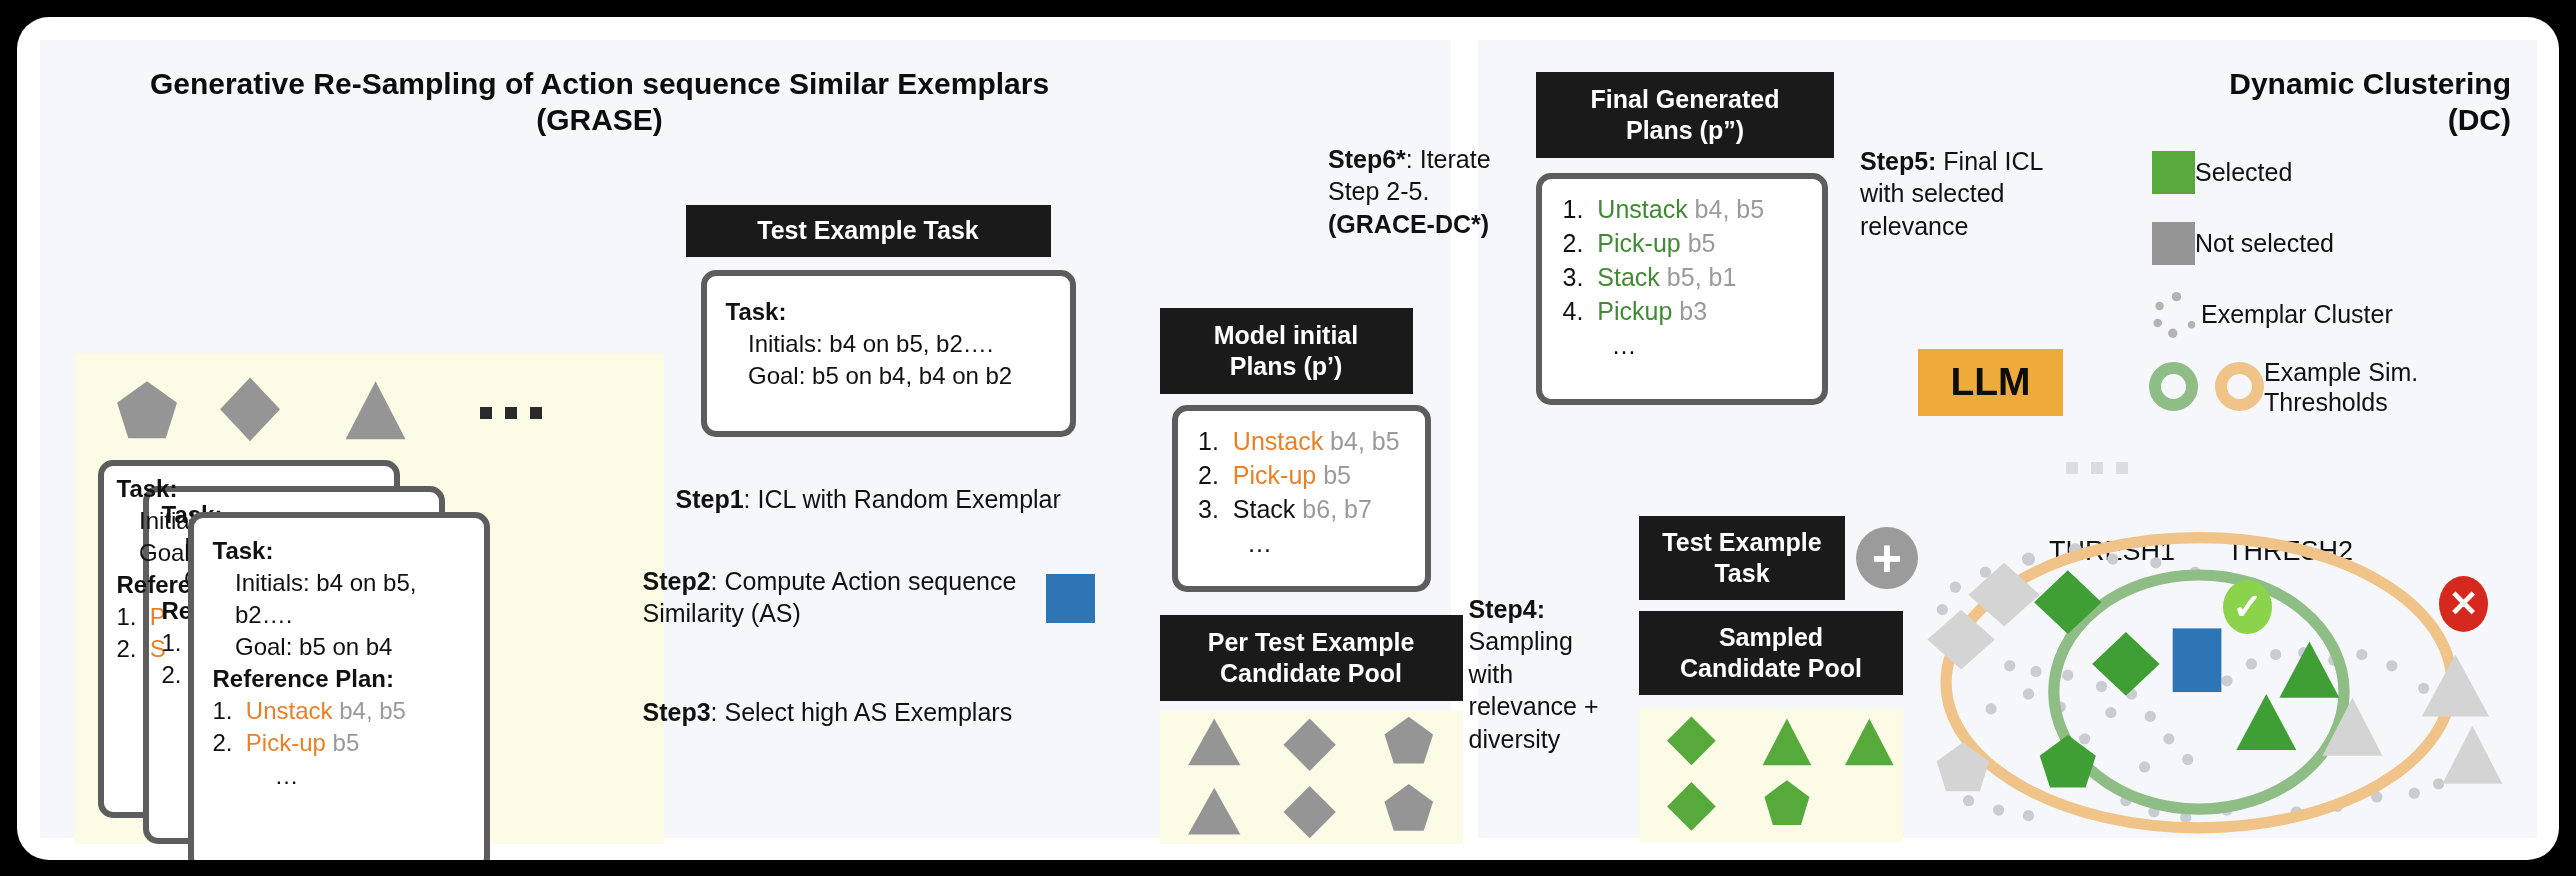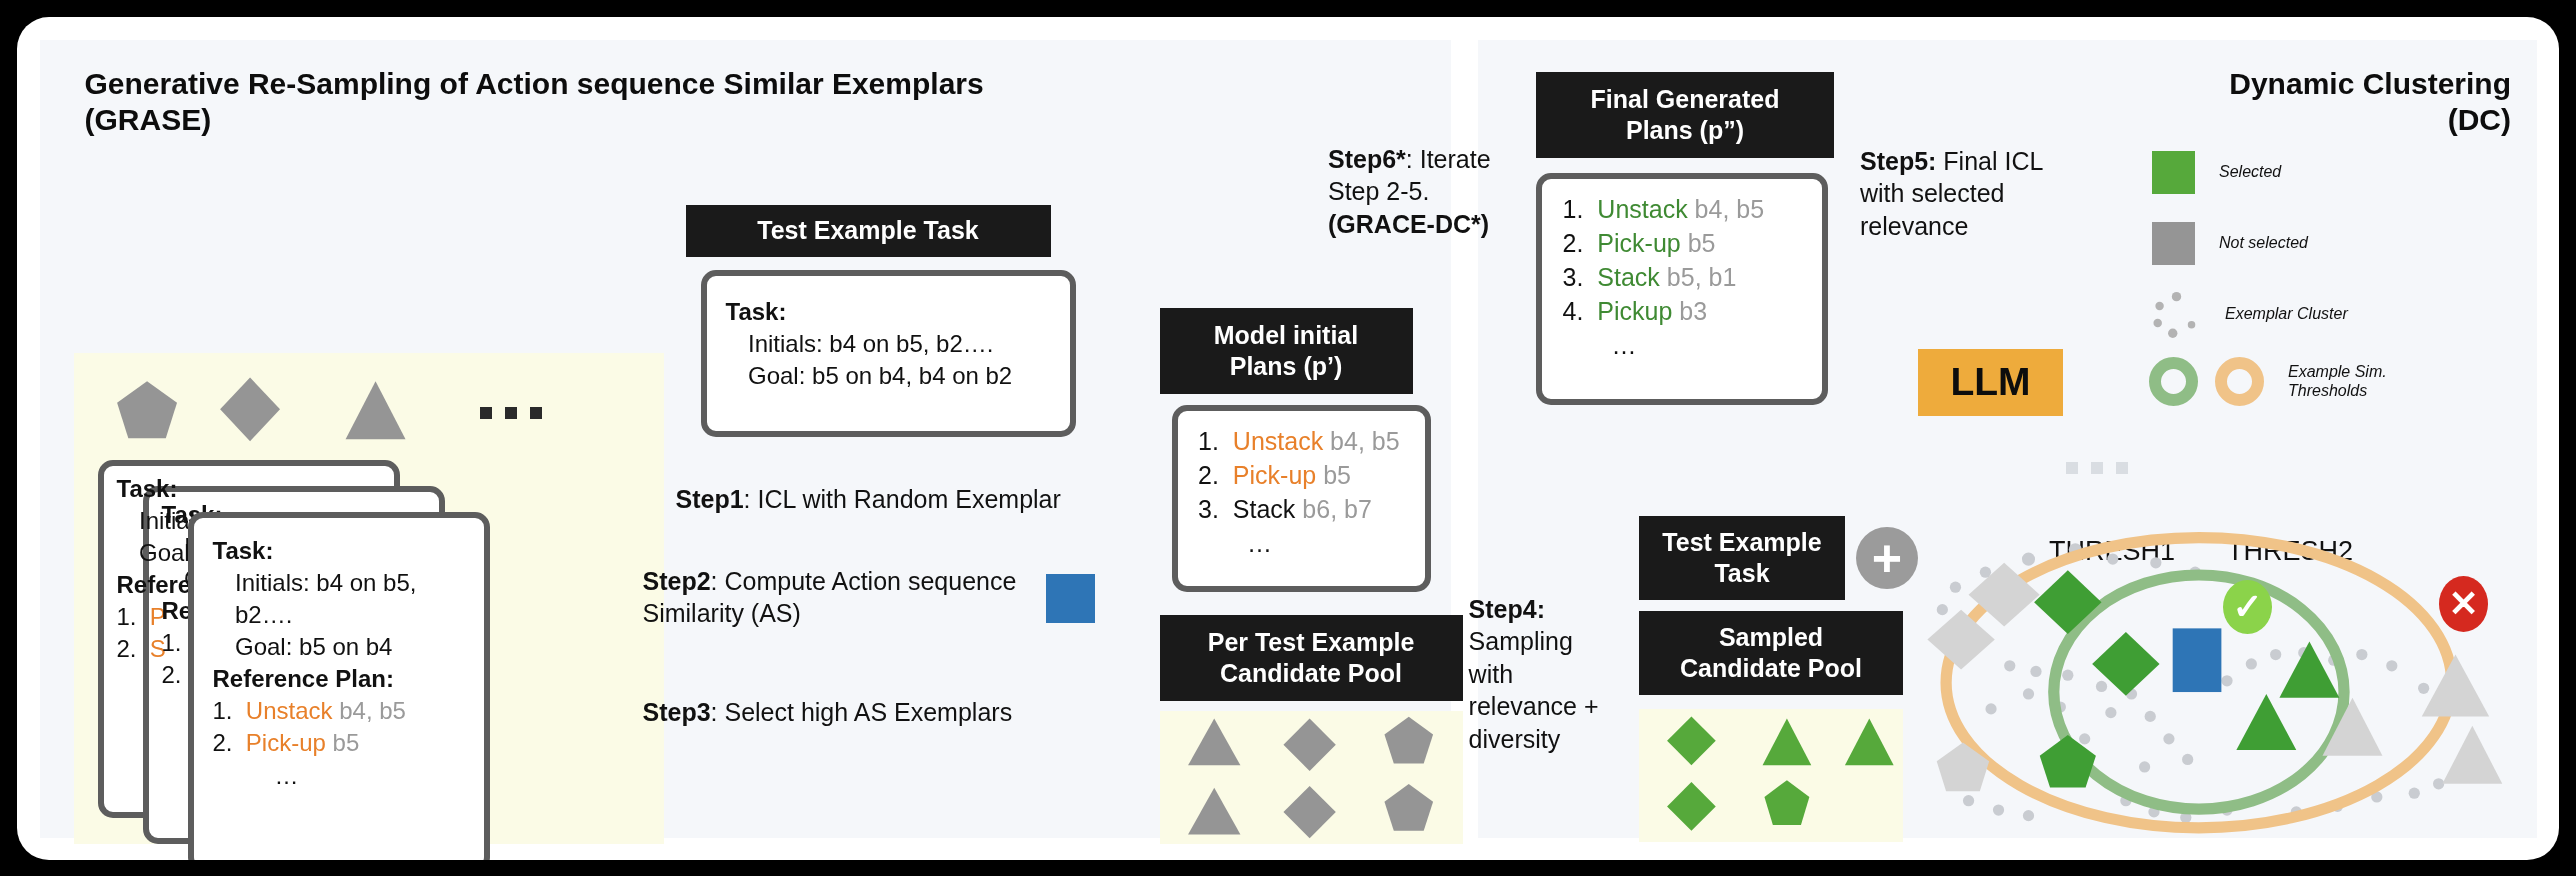--- a/index.html
+++ b/index.html
@@ -4,21 +4,21 @@
 <style>
   html,body{margin:0;padding:0;background:#000;}
   body{width:2576px;height:877px;font-family:"Liberation Sans",sans-serif;}
   #root{position:relative;width:2576px;height:877px;background:#000;overflow:hidden;}
   .canvas{position:absolute;left:17px;top:17px;width:2542px;height:843px;
           background:#ffffff;border-radius:32px;overflow:hidden;}
   .panel{position:absolute;top:22.5px;height:798px;background:#f5f7fa;}
   #panel-grase{left:22.5px;width:1411px;}
   #panel-dc{left:1461px;width:1059px;}
 
-  .sec-title{position:absolute;font-weight:bold;color:#0d0d0d;line-height:1.22;}
+  .sec-title{position:absolute;font-weight:bold;color:#0d0d0d;line-height:1.22;text-align:center;}
   #grase-title{left:45px;top:26px;font-size:30px;width:1030px;}
   #dc-title{right:26px;top:26px;font-size:30px;text-align:right;width:487px;}
 
   .blkhdr{position:absolute;background:#1a1a1a;color:#fff;font-weight:bold;
           font-size:25px;text-align:center;line-height:1.24;
           display:flex;align-items:center;justify-content:center;padding:16px 15px;
           box-sizing:border-box;}
 
   .pool{position:absolute;background:#fbfbe6;}
 
@@ -34,21 +34,21 @@
 
   .planline{font-size:25px;line-height:1.36;color:#111;}
 
   .steptxt{position:absolute;font-size:25px;color:#111;line-height:1.30;}
   .steptxt b{font-weight:bold;}
 
   .arrow{position:absolute;height:0;}
   svg{display:block;overflow:visible;}
 
   .legend-row{position:absolute;display:flex;align-items:center;}
-  .legend-label{font-size:16px;color:#111;line-height:1.22;margin-left:24px;font-style:italic;}
+  .legend-label{font-size:25px;color:#111;line-height:1.22;}
 
   .sq{width:43px;height:43px;}
   .g-sq{background:#56a93b;}
   .k-sq{background:#959595;}
   .ring{width:49px;height:49px;border-radius:50%;box-sizing:border-box;}
   .ring-g{border:12px solid #8fbd86;}
   .ring-o{border:12px solid #f0c388;}
 
   .thresh{position:absolute;font-size:27px;color:#111;}
   .dots3{position:absolute;display:flex;gap:13px;}

